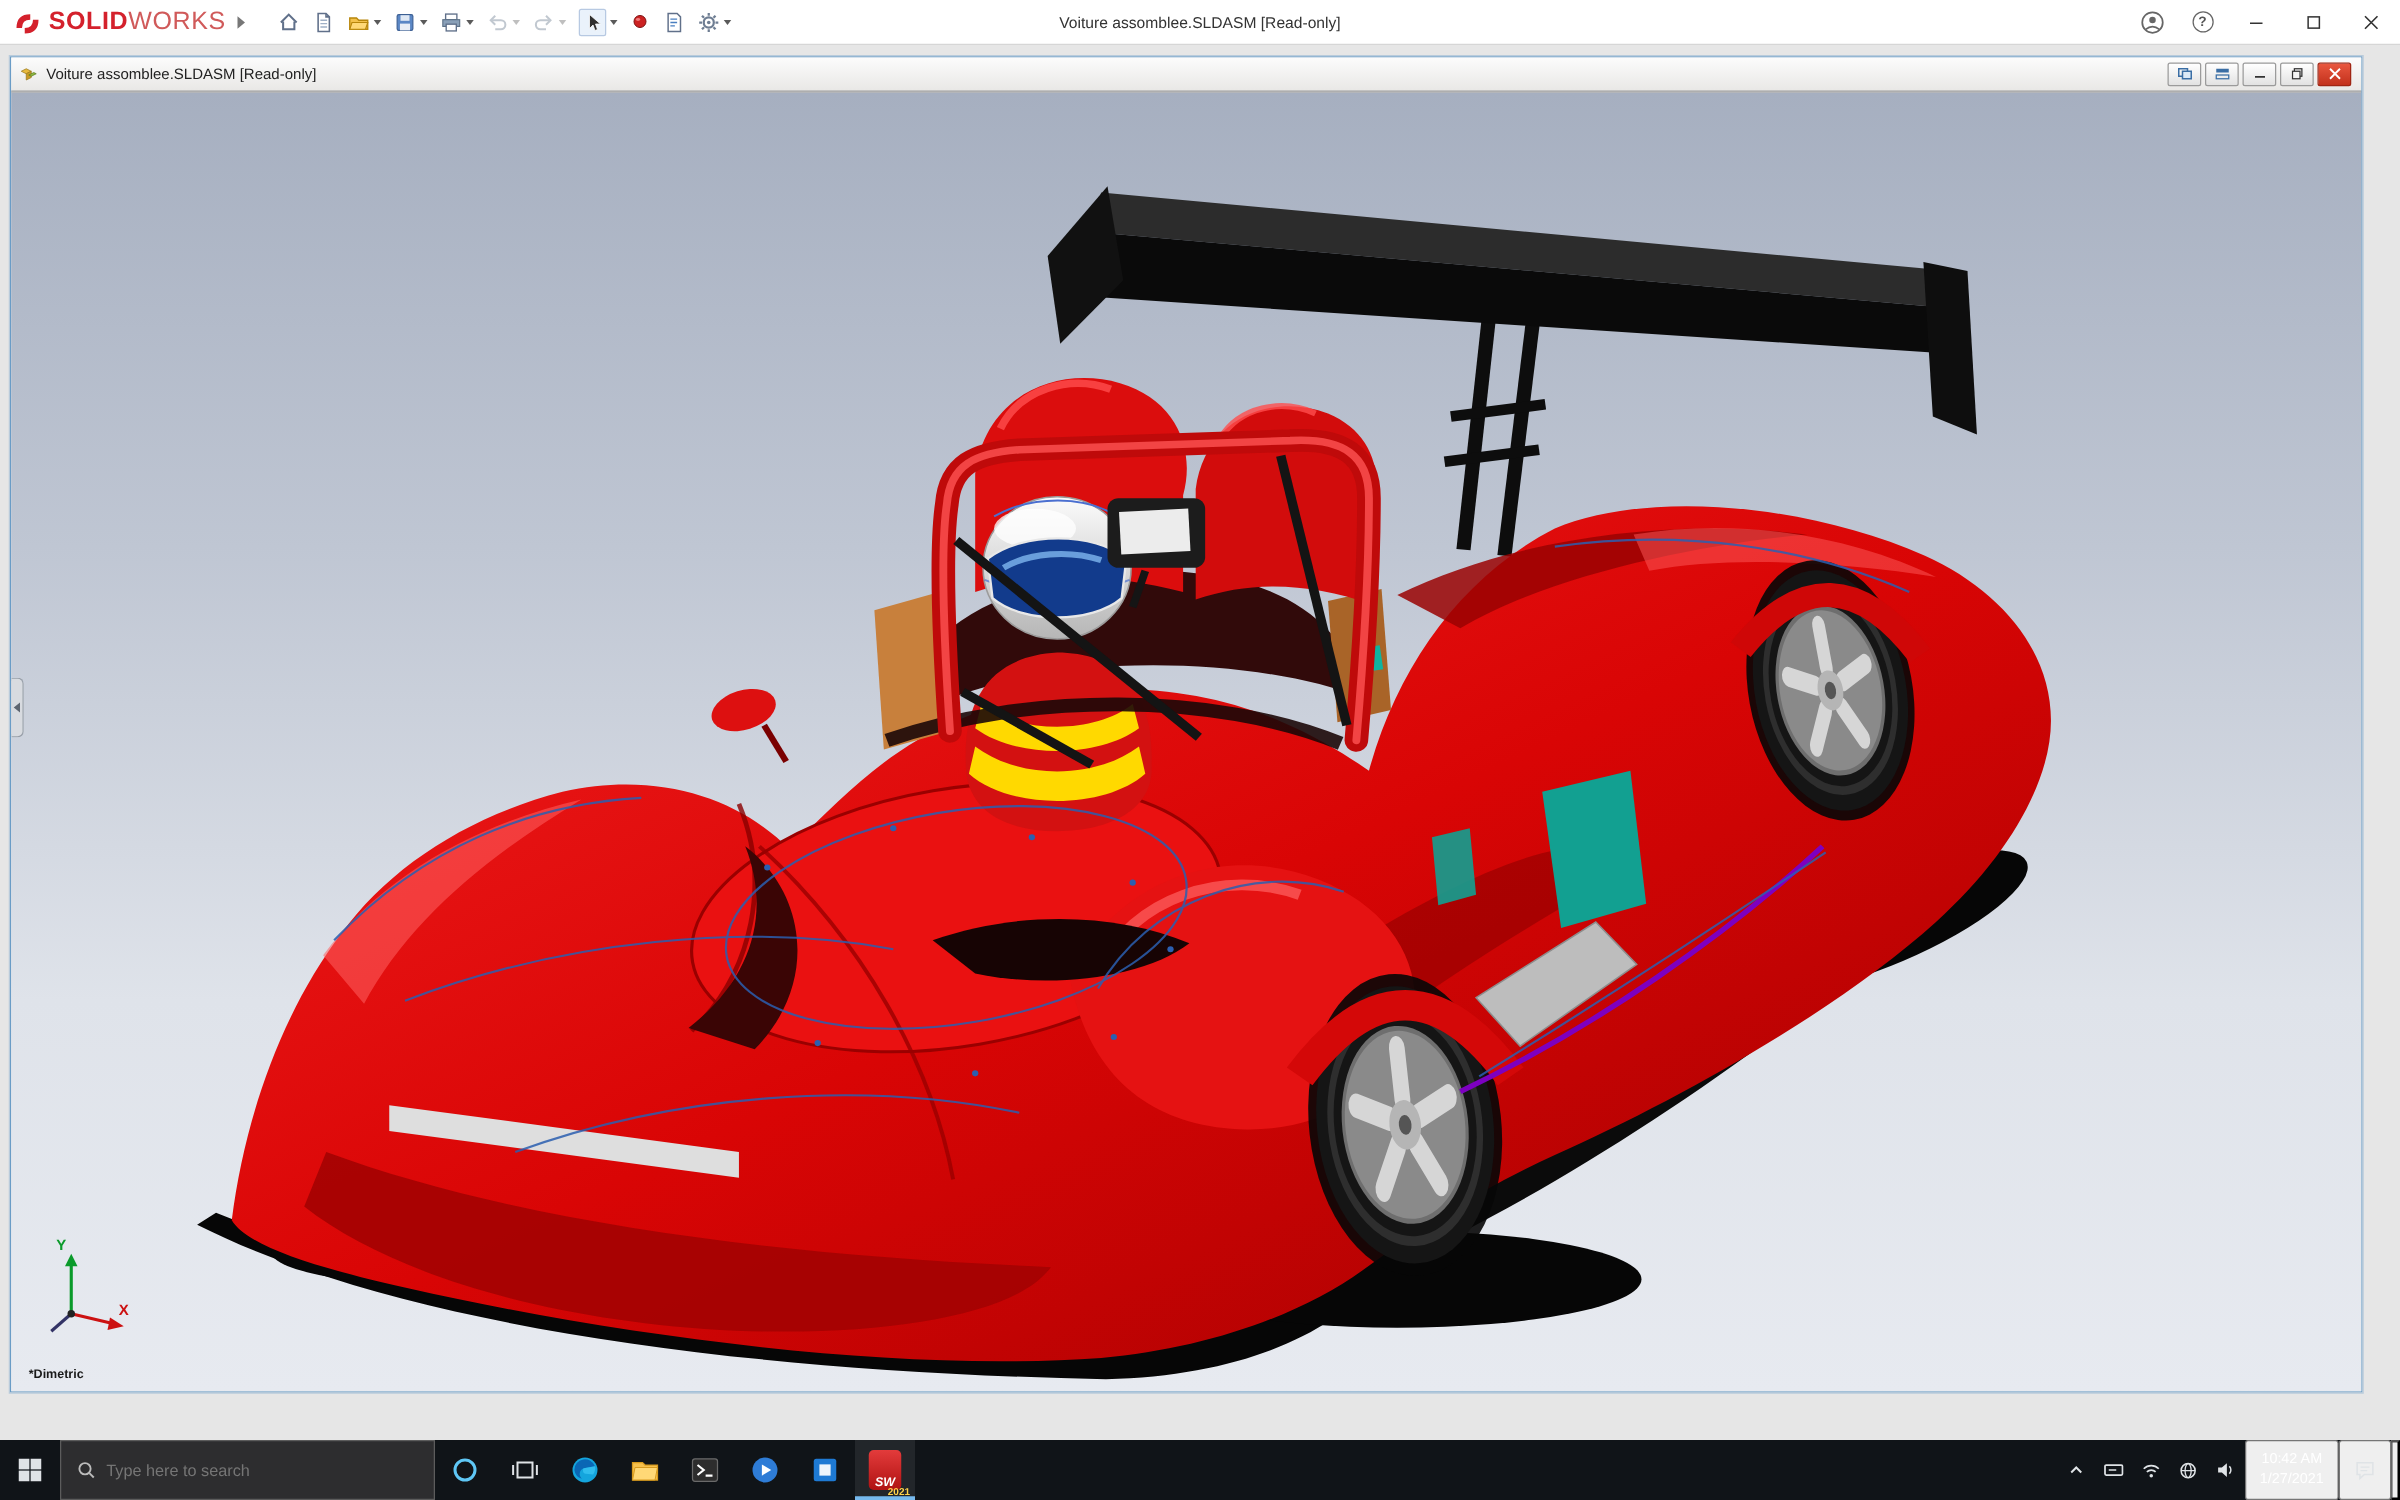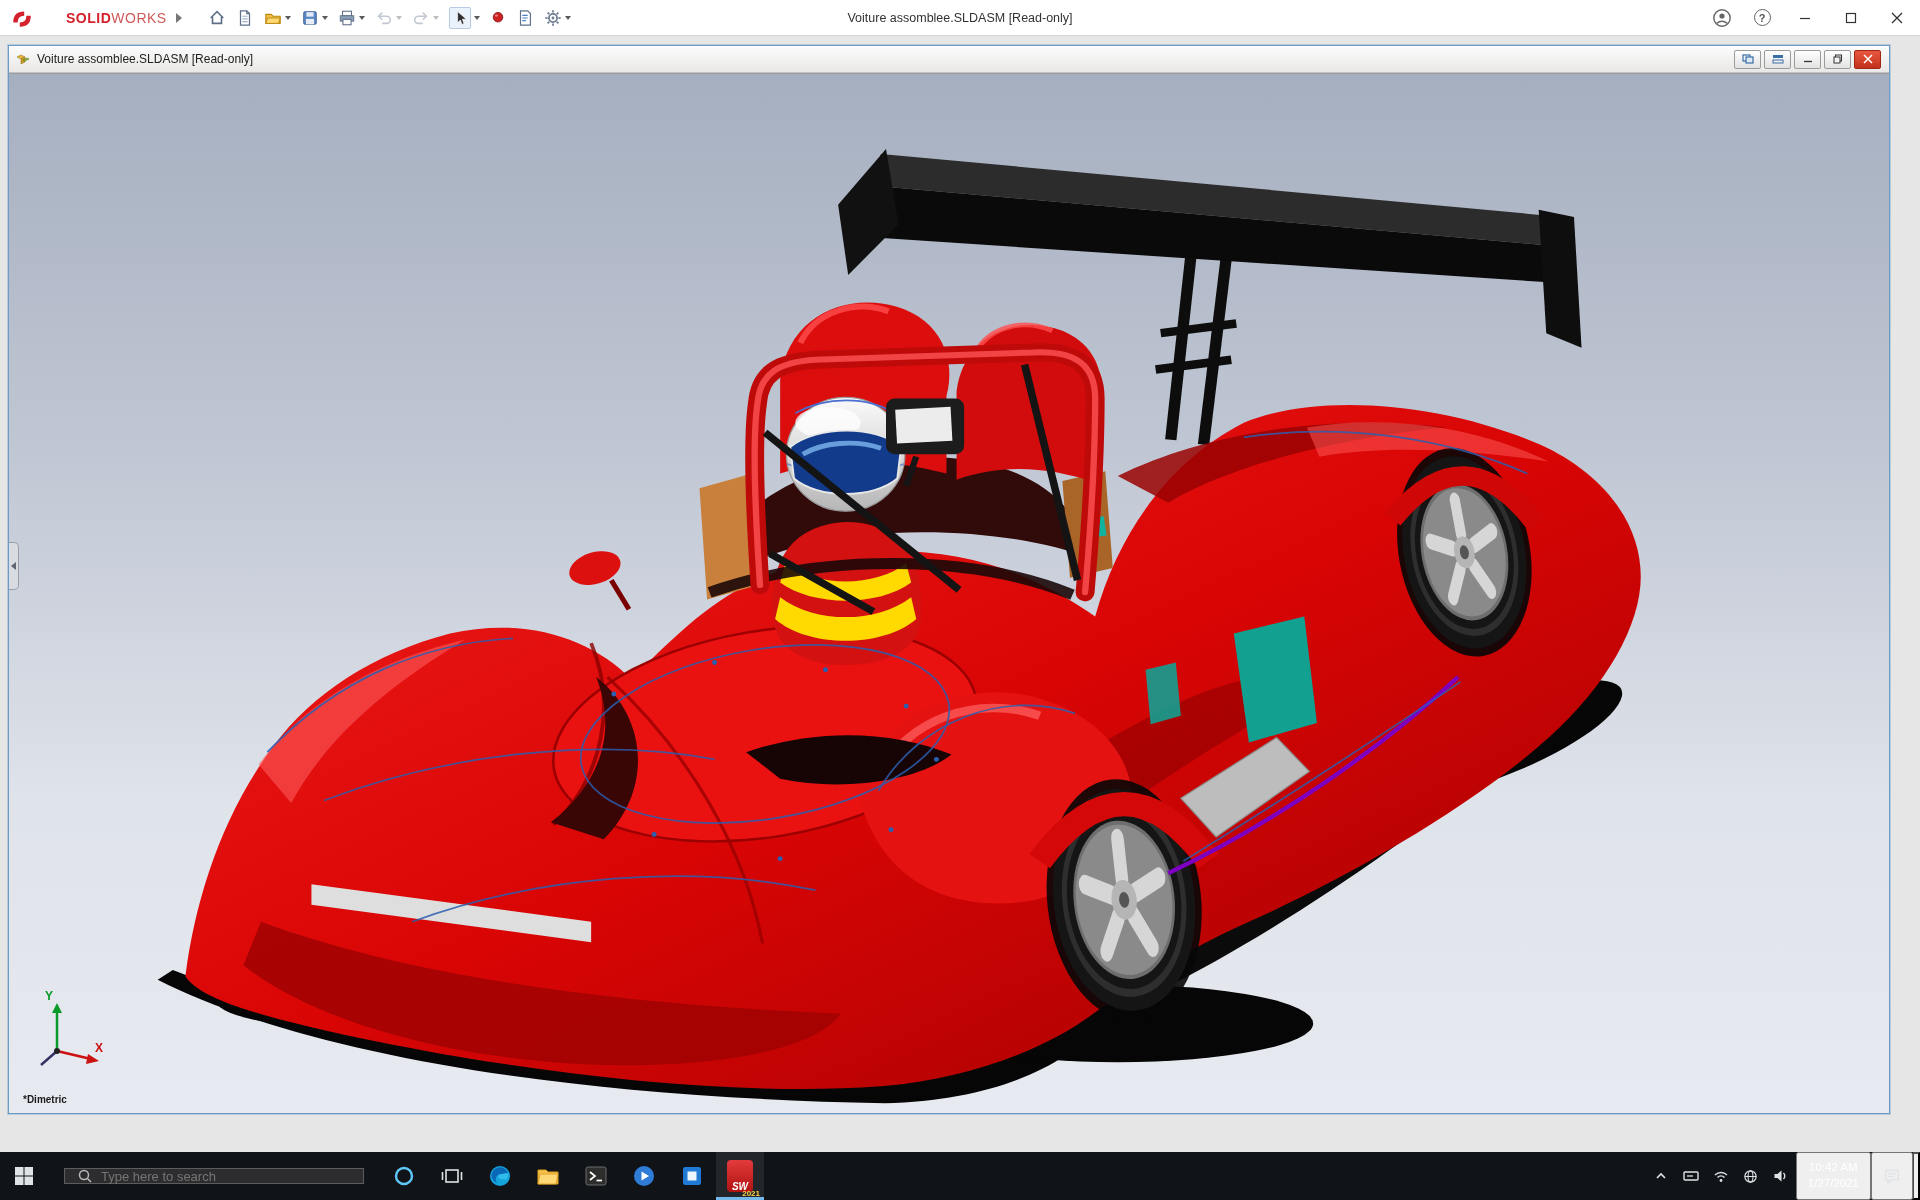--- a/index.html
+++ b/index.html
@@ -3,21 +3,21 @@
 <meta charset="utf-8">
 <style>
   * { margin:0; padding:0; box-sizing:border-box; }
   html,body { width:1920px; height:1200px; overflow:hidden; background:#e6e6e6;
               font-family:"Liberation Sans", sans-serif; }
 
   
   .app-titlebar{ position:absolute; top:0; left:0; right:0; height:36px; background:#ffffff;
                  border-bottom:1px solid #d6d6d6; display:flex; align-items:center; z-index:50;}
   .brand{ display:flex; align-items:center; gap:5px; padding:0 8px 0 10px; }
-  .brand-text{ font-size:14px; letter-spacing:.5px; white-space:nowrap;margin-left:27px;}
+  .brand-text{ font-size:20px; letter-spacing:.5px; white-space:nowrap;}
   .brand-text .solid{ font-weight:700; color:#d4212c;}
   .brand-text .works{ font-weight:400; color:#d05a5a;}
   .brand-caret{ width:0;height:0;border-top:5px solid transparent;border-bottom:5px solid transparent;
                 border-left:6px solid #777; margin-left:4px;}
   .main-toolbar{ display:flex; align-items:center; gap:2px; margin-left:14px;}
   .tool{ display:flex; align-items:center; gap:3px; height:28px; padding:0 4px; border-radius:3px;
          background:transparent; border:none; cursor:default;}
   .tool.disabled{ opacity:.38;}
   .tool .iconbox{ display:flex; align-items:center;}
   .tool.select .iconbox{ border:1px solid #b7c9e2; background:#eaf2fb; padding:2px; border-radius:2px;}
@@ -61,21 +61,21 @@
   .view-label{ position:absolute; left:14px; bottom:8px; font-size:10px; font-weight:600; color:#1a1a1a;}
   .triad{ position:absolute; left:20px; bottom:32px; width:100px; height:88px;}
   .triad .ylab{ position:absolute; left:16px; top:-4px; color:#0a9a2a; font-size:12px; font-weight:700;}
   .triad .xlab{ position:absolute; left:66px; top:48px; color:#cc1111; font-size:12px; font-weight:700;}
 
   
   .taskbar{ position:absolute; left:0; right:0; bottom:0; height:48px; background:#101418;
             display:flex; align-items:stretch; z-index:60; color:#e6e6e6;}
   .tb-slot{ width:48px; display:flex; align-items:center; justify-content:center; border:none;
             background:transparent;}
-  .tb-search{ width:300px; margin:16px; display:flex; align-items:center; gap:8px; padding:0 12px;
+  .tb-search{ width:300px; margin:0; display:flex; align-items:center; gap:8px; padding:0 12px;
               background:#2d2d2f; border:1px solid #5c5c5c;}
   .tb-search input{ flex:1; background:transparent; border:none; outline:none; color:#cfcfcf;
                     font-size:13px; font-family:"Liberation Sans",sans-serif;}
   .tb-slot.active{ box-shadow:inset 0 -3px 0 #76b9ed; background:rgba(255,255,255,.08); position:relative;}
   .sw-ico{ width:26px; height:32px; background:linear-gradient(#e33b3b,#b01212); border-radius:4px;
            display:flex; align-items:flex-end; justify-content:center; color:#fff; font-size:10px;
            font-weight:700; font-style:italic;}
   .sw-year{ position:absolute; bottom:2px; right:4px; font-size:8px; color:#ffd24a; font-weight:700;}
   .tb-spacer{ flex:1;}
   .tray-btn{ width:30px; display:flex; align-items:center; justify-content:center; border:none;

